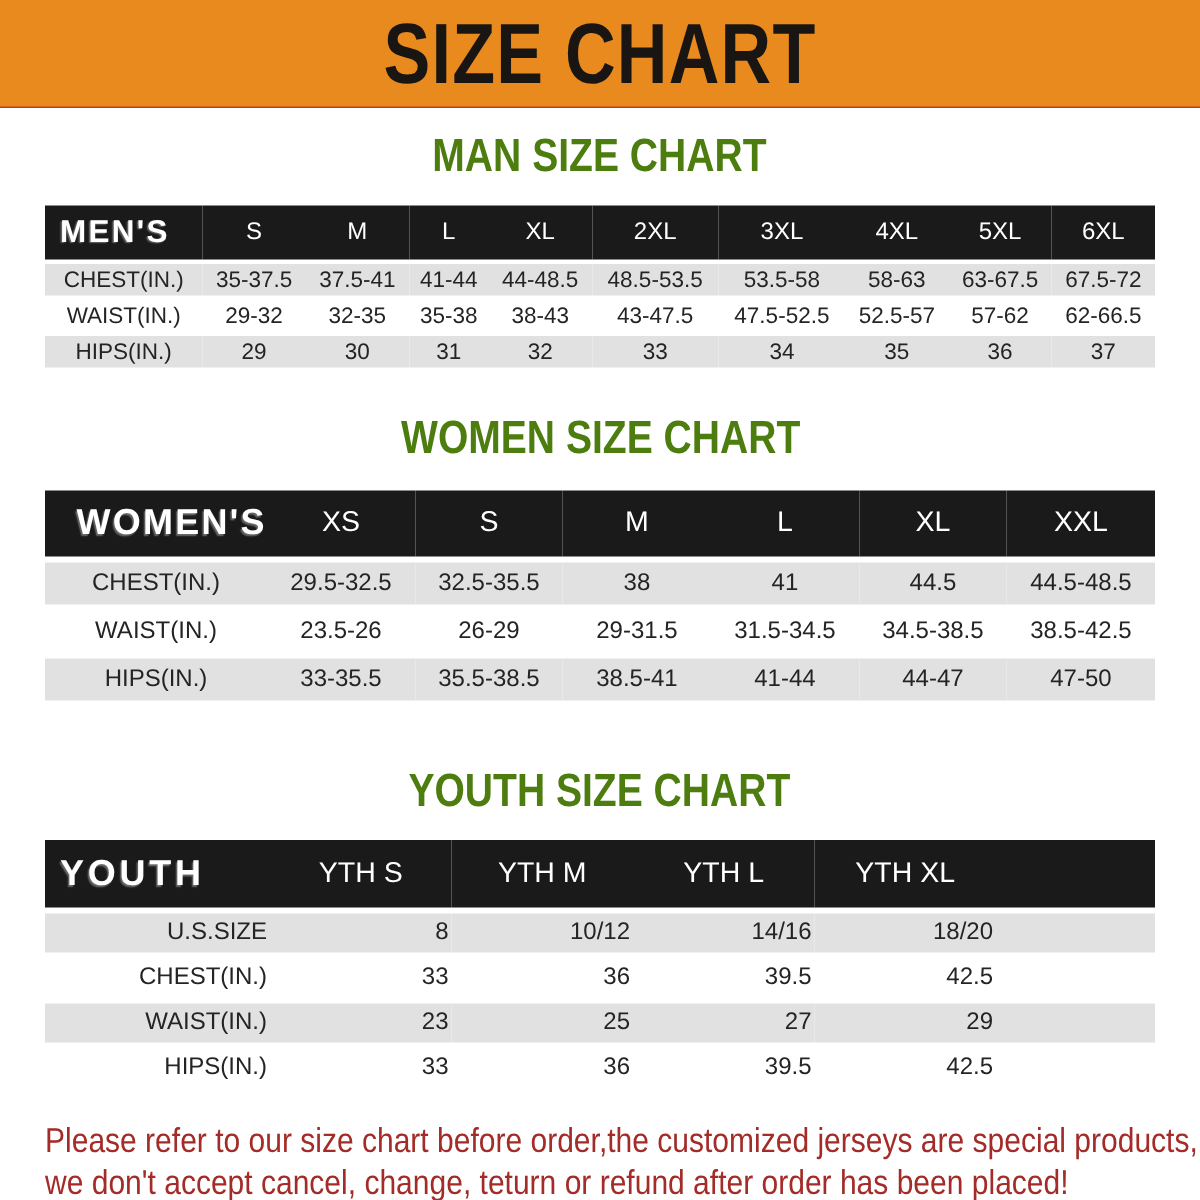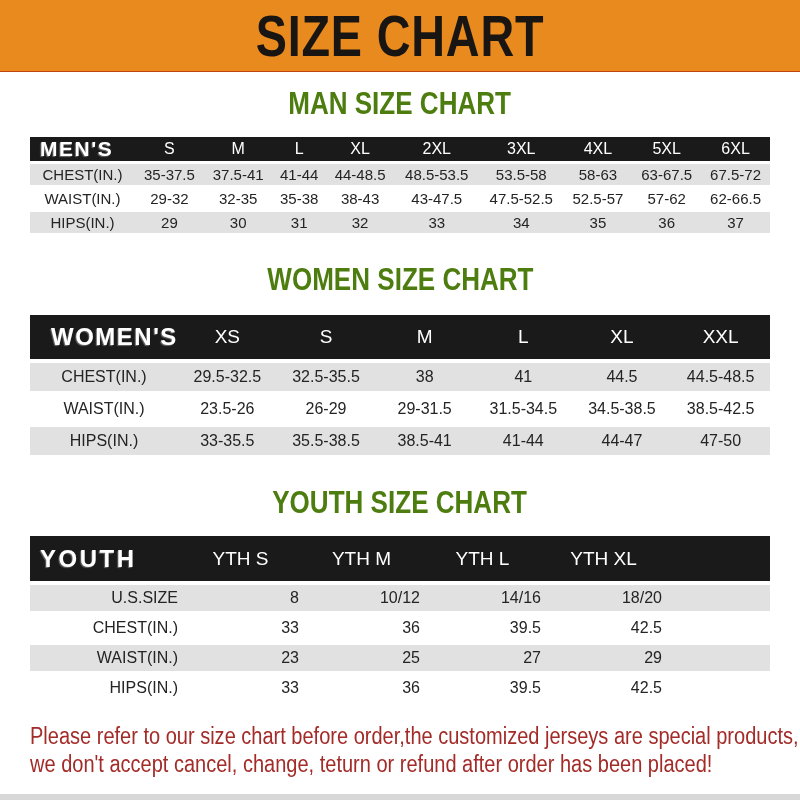--- a/index.html
+++ b/index.html
@@ -30,21 +30,21 @@
 
   
   .section-heading {
     margin: 0; text-align: center;
     font-size: 31px; font-weight: bold; color: #4d7c0f;
     letter-spacing: 0px;
   }
   .section-heading > span { display: inline-block; transform: scaleX(0.84); white-space: nowrap; }
   .heading-man   { margin-top: 14px; margin-bottom: 12px; }
   .heading-women { margin-top: 26px; margin-bottom: 13px; }
-  .heading-youth { margin-top: 26px; margin-bottom: 11px; }
+  .heading-youth { margin-top: 38px; margin-bottom: 11px; }
 
   
   table.chart {
     width: 740px; margin: 0 auto;
     border-collapse: separate;
     border-spacing: 0 4px;
     color: #242424;
   }
   table.chart th, table.chart td {
     text-align: center; vertical-align: middle;
@@ -53,21 +53,21 @@
   tr.bar th { background: #1A1A1A; color: #ffffff; font-weight: normal; }
   tr.bar th.bar-label {
     text-align: left; padding-left: 10px;
     font-weight: bold; letter-spacing: 1.5px;
     text-shadow: -1px 1px 1px rgba(255,255,255,0.35);
   }
   tr.gray  td { background: #E1E1E1; }
   tr.white td { background: #ffffff; }
 
   table.men  { border-spacing: 0 3px; }
-  table.men  tr.bar th { height: 24px; font-size: 16px; }
+  table.men  tr.bar th { height: 36px; font-size: 16px; }
   table.men  tr.bar th.bar-label { font-size: 21px; }
   table.men  td { height: 21px; font-size: 15px; }
   table.men  col.c-label { width: 105px; }
 
   table.women { table-layout: fixed; }
   table.women tr.bar th { height: 44px; font-size: 19px; }
   table.women tr.bar th.bar-label { font-size: 24px; padding-left: 21px; }
   table.women td { height: 28px; font-size: 16px; }
   table.women col.c-label { width: 148px; }
 

